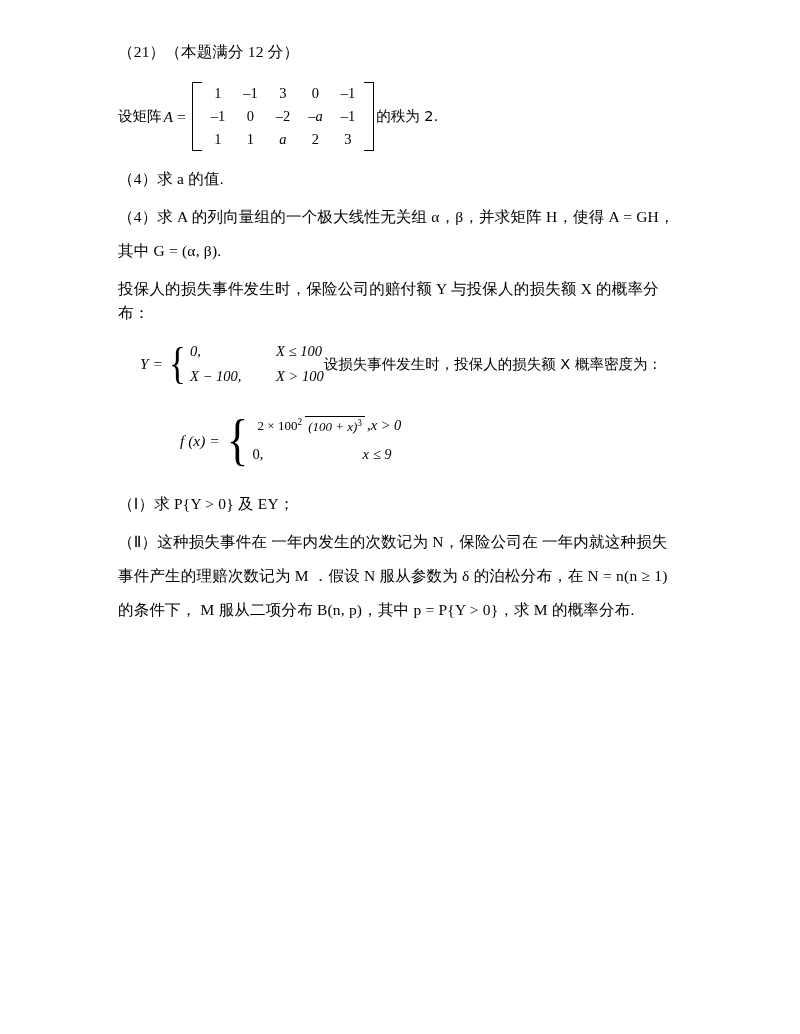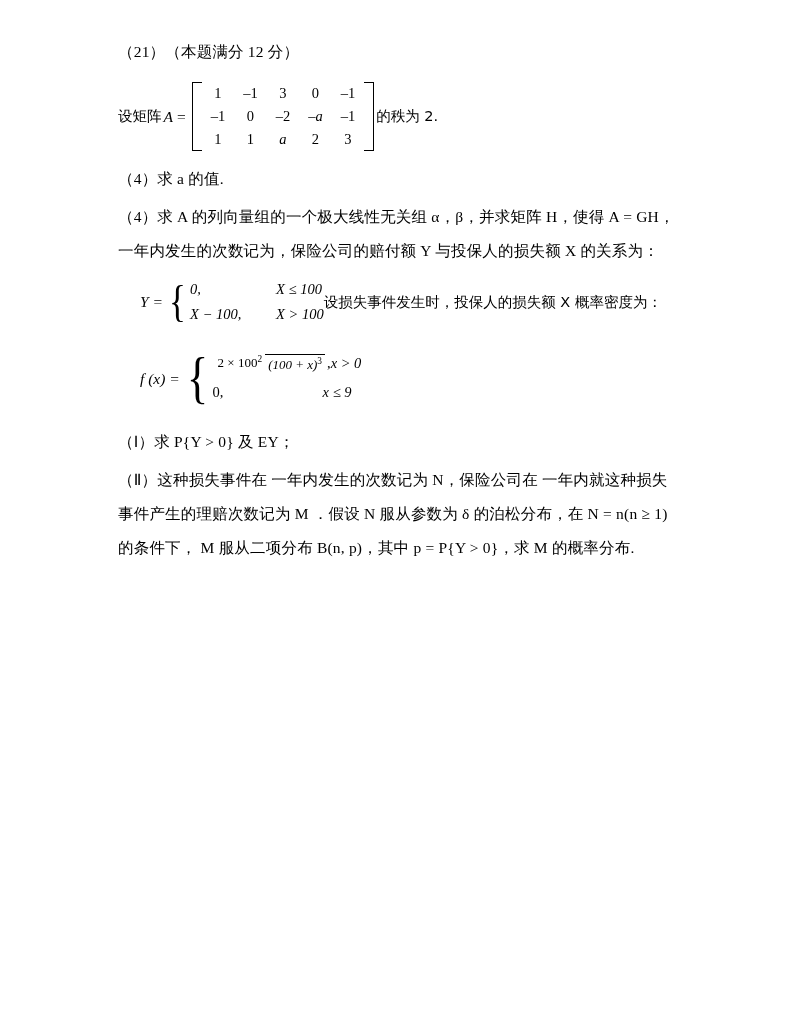--- a/index.html
+++ b/index.html
@@ -152,44 +152,45 @@
           </tr>
         </tbody>
           </table>
         <span class="brk r"></span>
       </span>
       <span class="cn">的秩为 2.</span>
     </div>
 
     <p class="para">（4）求 a 的值.</p>
     <p class="para tight">（4）求 A 的列向量组的一个极大线性无关组 α，β，并求矩阵 H，使得 A = GH，</p>
-
-
-    <p class="para">一年内发生的次数记为，保险公司的赔付额 Y 与投保人的损失额 X 的关系为：</p>
+    <p class="para">其中 G = (α, β).</p>
+
+
+    <p class="para">投保人的损失事件发生时，保险公司的赔付额 Y 与投保人的损失额 X 的概率分布：</p>
 
     <div class="eqrow indent-eq">
       <span class="mi" style="margin-right:4px;">Y =</span>
       <span class="cases">
         <span class="brace">{</span>
         <span class="cases-body">
           <span class="cases-row">
             <span class="c1 mi">0,</span>
             <span class="c2 mi">X ≤ 100</span>
           </span>
           <span class="cases-row">
             <span class="c1 mi">X − 100,</span>
             <span class="c2 mi">X &gt; 100</span>
           </span>
         </span>
       </span>
       <span class="cn" style="">设损失事件发生时，投保人的损失额 X 概率密度为：</span>
     </div>
 
     <div class="eqrow indent-eq" style="margin-top:22px; margin-bottom:22px;">
-      <span class="mi" style="margin-right:4px;">f (x) =</span>
+      <span class="mi" style="margin-right:4px;margin-left:40px;">f (x) =</span>
       <span class="cases">
         <span class="brace tall">{</span>
         <span class="cases-body">
           <span class="cases-row" style="line-height:1.9;">
             <span class="c1" style="display:inline-flex; align-items:center; min-width:110px;">
               <span class="frac">
                 <span class="num"><span>2 × 100</span><sup>2</sup></span>
                 <span class="den"><span class="mi">(100 + x)</span><sup>3</sup></span>
               </span>
               <span>,</span>

